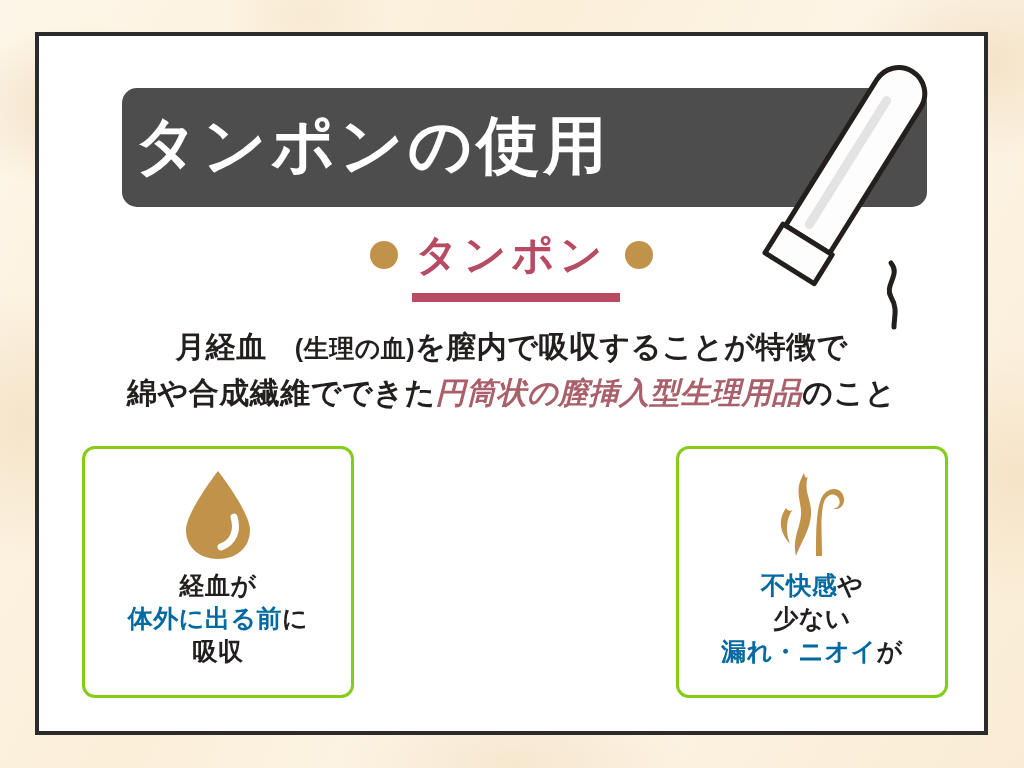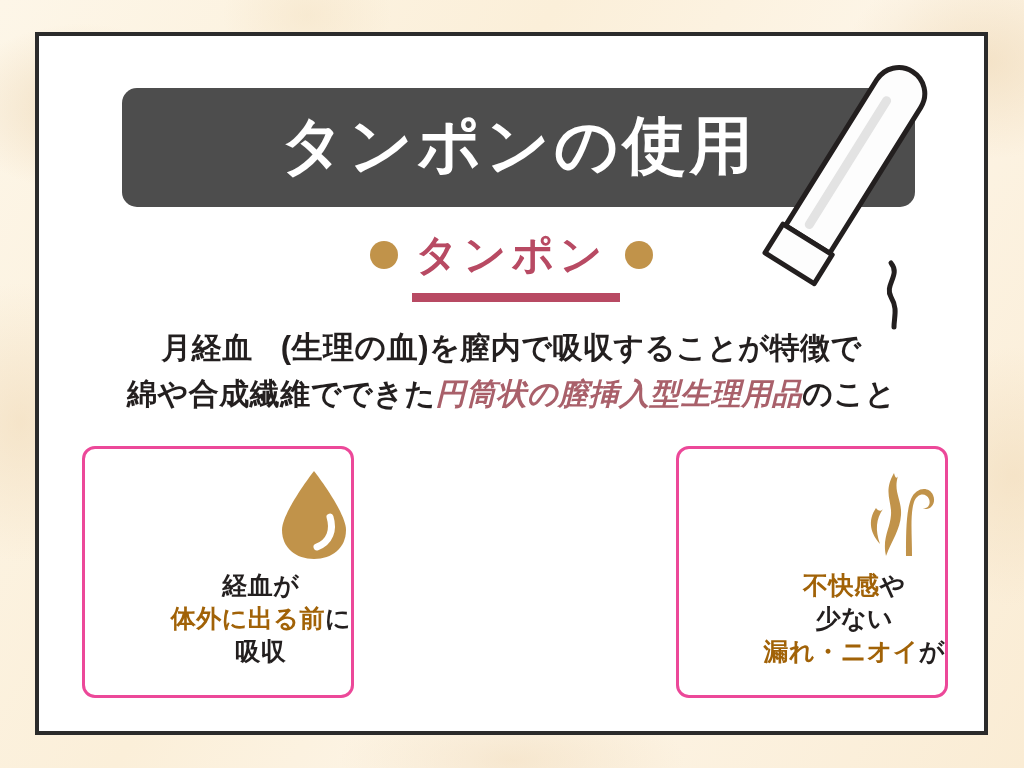--- a/index.html
+++ b/index.html
@@ -46,22 +46,22 @@
   #title-banner {
     position: absolute;
     left: 83px;
     top: 52px;
     width: 793px;
     height: 119px;
     background: #4d4d4d;
     border-radius: 15px;
     display: flex;
     align-items: center;
-    justify-content: center;
     z-index: 2;
+    padding-left: 12px;
   }
   #title-text {
     color: #ffffff;
     font-size: 63px;
     font-weight: bold;
     letter-spacing: 4px;
     line-height: 1;
     white-space: nowrap;
     padding-bottom: 4px;
   }
@@ -122,67 +122,67 @@
     top: 288px;
     text-align: center;
     color: #231f1f;
     font-size: 30px;
     font-weight: bold;
     line-height: 1.52;
     letter-spacing: 0.5px;
     z-index: 3;
   }
   #body-copy .paren {
-    font-size: 31px;
+    font-size: 25px;
     margin-left: 28px;
   }
   #body-copy .hl {
     color: #a9606a;
     font-style: italic;
   }
 
   
   #cards {
     position: absolute;
     left: 43px;
     top: 410px;
     width: 866px;
     display: flex;
     justify-content: space-between;
     z-index: 3;
   }
   .card {
     width: 272px;
     height: 252px;
-    border: 3px solid #ec4899;
+    border: 3px solid #84cc16;
     border-radius: 13px;
     background: #ffffff;
     box-sizing: border-box;
     display: flex;
     flex-direction: column;
-    align-items: flex-end;
+    align-items: center;
     padding-top: 18px;
   }
   .card-icon {
     height: 96px;
     display: flex;
     align-items: center;
     justify-content: center;
   }
   .card-text {
     margin-top: 6px;
     text-align: center;
     font-size: 25px;
     font-weight: bold;
     line-height: 1.32;
     color: #231f1f;
     letter-spacing: 0.5px;
   }
   .card-text .hl {
-    color: #a16207;
+    color: #0369a1;
   }
 </style>
 </head>
 <body>
 
 <div id="poster">
 
   <div id="panel">
 
     <div id="title-banner">

